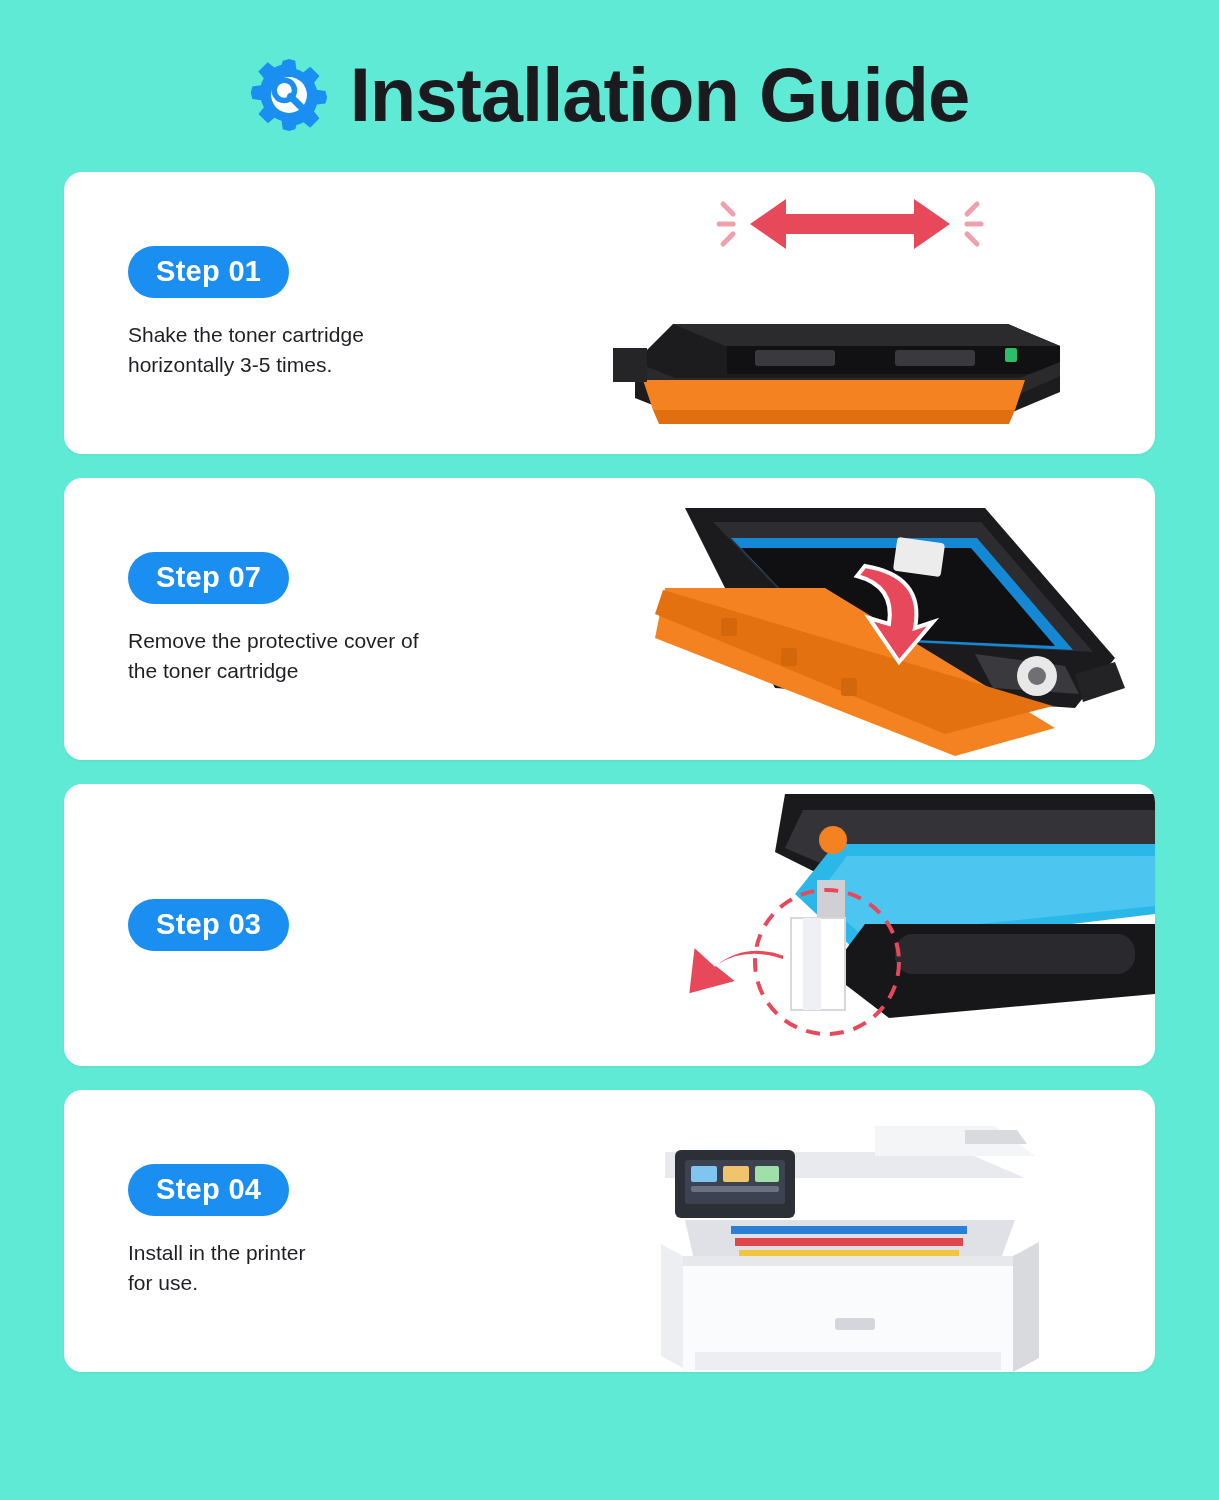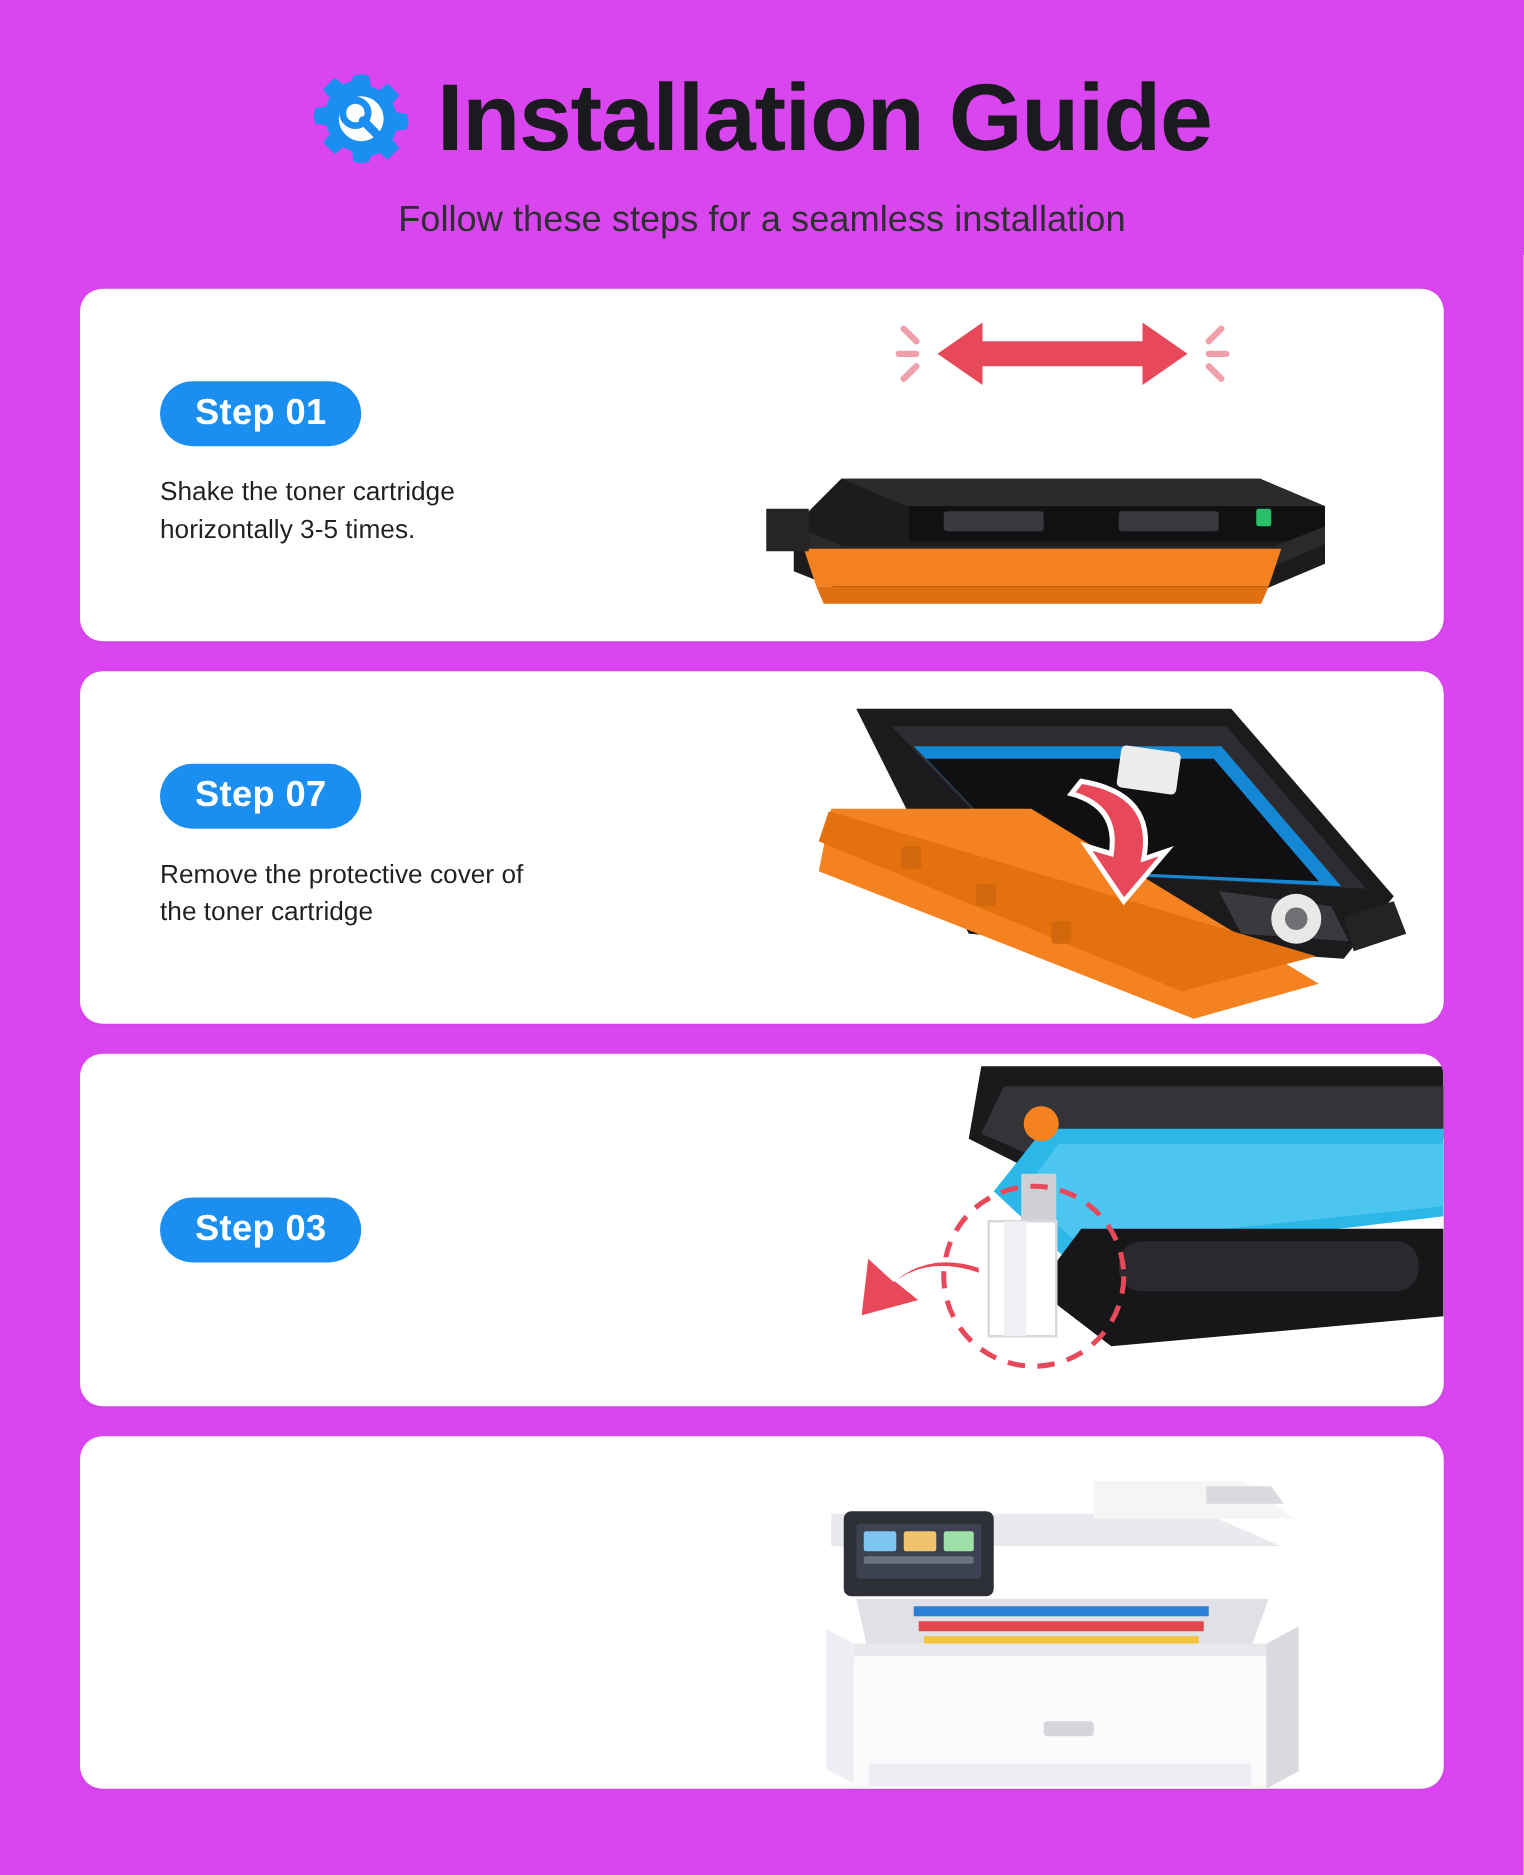--- a/index.html
+++ b/index.html
@@ -6,21 +6,21 @@
   html, body {
     width: 1219px;
     height: 1500px;
     background: #f2f3f7;
     font-family: "Liberation Sans", sans-serif;
   }
   .page {
     position: relative;
     width: 1219px;
     height: 1500px;
-    background: #d946ef;
+    background: #5eead4;
     padding: 0;
     overflow: hidden;
   }
 
   
   .header {
     padding-top: 56px;
     text-align: center;
   }
   .title-row {
@@ -112,21 +112,20 @@
       <span class="gear-icon">
         <svg viewBox="0 0 100 100" xmlns="http://www.w3.org/2000/svg">
           <path fill="#1b8ef2" d="M50 4 l8 2 1.5 11a37 37 0 0 1 9 3.7l8.6-7 6 6 6 6-7 8.6a37 37 0 0 1 3.7 9l11 1.5 2 8-2 8-11 1.5a37 37 0 0 1-3.7 9l7 8.6-12 12-8.6-7a37 37 0 0 1-9 3.7L58 94l-8 2-8-2-1.5-11a37 37 0 0 1-9-3.7l-8.6 7-12-12 7-8.6a37 37 0 0 1-3.7-9L3 55l-2-8 2-8 11-1.5a37 37 0 0 1 3.7-9l-7-8.6 12-12 8.6 7a37 37 0 0 1 9-3.7L42 6z"></path>
           <circle cx="50" cy="50" r="23" fill="#ffffff"></circle>
           <circle cx="44" cy="44" r="13" fill="none" stroke="#1b8ef2" stroke-width="7"></circle>
           <path d="M52 52 L70 70" stroke="#1b8ef2" stroke-width="9" stroke-linecap="round"></path>
         </svg>
       </span>
       <h1 class="main-title">Installation Guide</h1>
     </div>
-    <div class="subtitle">Follow these steps for a seamless installation</div>
   </div>
 
   <div class="steps">
 
     <div class="step-card">
       <div class="step-text">
         <div class="step-badge">Step 01</div>
         <div class="step-desc">Shake the toner cartridge
 horizontally 3-5 times.</div>
       </div>
@@ -226,20 +225,25 @@
             <path d="M256 134 h54 v92 h-54 z" fill="#ffffff" stroke="#d8d8dc" stroke-width="2"></path>
             <path d="M268 134 h18 v92 h-18 z" fill="#eef0f3"></path>
           </g>
 
           <path d="M250 170 q-40 -14 -70 10 l-22 -20 -6 52 52 -14 -20 -16 q28 -18 66 -4 z" fill="#e8495a" stroke="#ffffff" stroke-width="4"></path>
         </svg>
       </div>
     </div>
 
     <div class="step-card">
+      <div class="step-text">
+        <div class="step-badge">Step 04</div>
+        <div class="step-desc">Install in the printer
+for use.</div>
+      </div>
       <div class="step-art">
         <svg viewBox="0 0 620 282" xmlns="http://www.w3.org/2000/svg">
 
           <g>
             <path d="M130 62 h300 l60 26 H130 z" fill="#e9eaee"></path>
             <path d="M340 36 h120 l40 30 H340 z" fill="#f4f5f7"></path>
             <path d="M430 40 h52 l10 14 h-62 z" fill="#d9dade"></path>
 
             <rect x="140" y="60" width="120" height="68" rx="6" fill="#2c2f36"></rect>
             <rect x="150" y="70" width="100" height="44" rx="3" fill="#3c4250"></rect>

